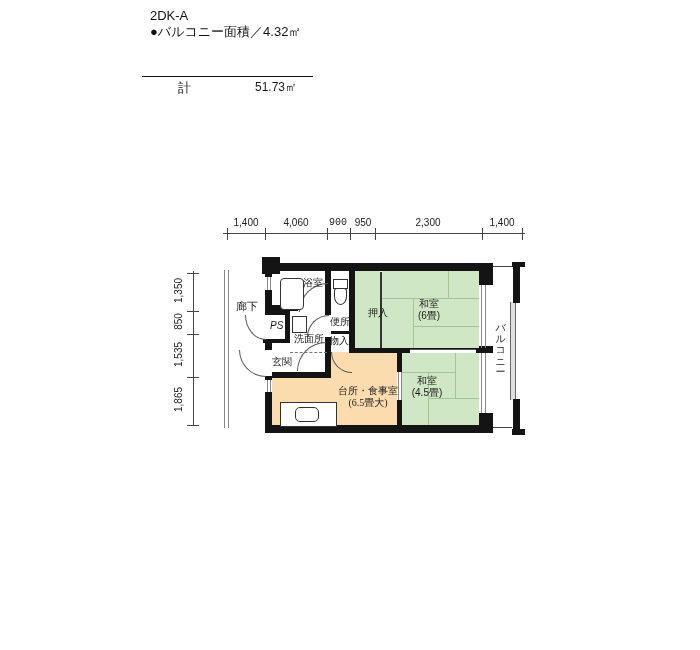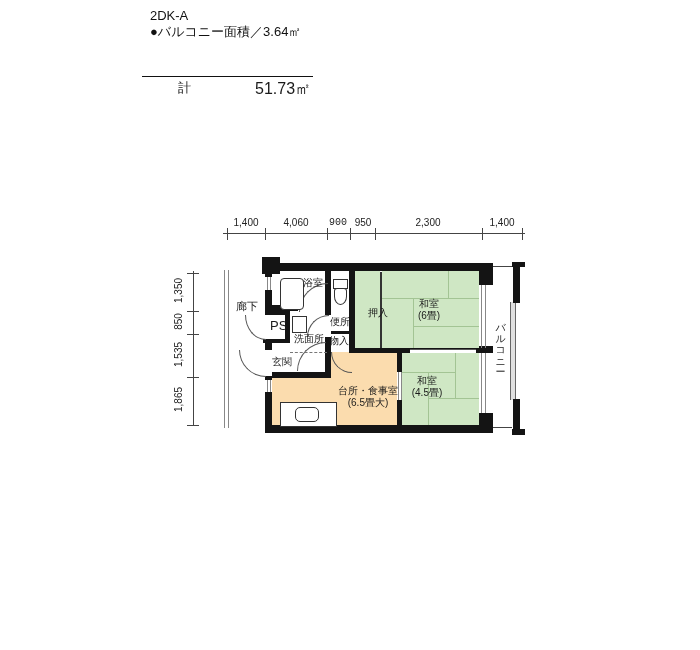--- a/index.html
+++ b/index.html
@@ -25,25 +25,25 @@
   .dash{position:absolute;border-top:1px dashed #777;}
   .vtext{writing-mode:vertical-rl;letter-spacing:1px;}
 </style>
 </head>
 <body>
 
 <div id="canvas">
 
   <div class="hdr">
     <div>2DK-A</div>
-    <div>●バルコニー面積／3.64㎡</div>
+    <div>●バルコニー面積／4.32㎡</div>
   </div>
   <div class="abs" style="left:142px;top:76px;width:171px;height:1px;background:#111;"></div>
   <div class="abs" style="left:178px;top:79px;font-size:13px;">計</div>
-  <div class="abs" style="left:255px;top:79px;font-size:16px;">51.73㎡</div>
+  <div class="abs" style="left:255px;top:79px;font-size:12px;">51.73㎡</div>
 
   <div class="thin" style="left:223px;top:233px;width:302px;height:1px;"></div>
   <div class="thin" style="left:227px;top:228px;width:1px;height:12px;"></div>
   <div class="thin" style="left:265px;top:228px;width:1px;height:12px;"></div>
   <div class="thin" style="left:327px;top:228px;width:1px;height:12px;"></div>
   <div class="thin" style="left:350px;top:228px;width:1px;height:12px;"></div>
   <div class="thin" style="left:375px;top:228px;width:1px;height:12px;"></div>
   <div class="thin" style="left:482px;top:228px;width:1px;height:12px;"></div>
   <div class="thin" style="left:522px;top:228px;width:1px;height:12px;"></div>
   <span class="dimt" style="left:246px;">1,400</span>
@@ -143,32 +143,32 @@
   <div class="abs" style="left:510px;top:302px;width:4px;height:98px;background:#e0e0e0;border-left:1px solid #666;border-right:1px solid #666;"></div>
   <div class="wall" style="left:512px;top:262px;width:13px;height:5px;"></div>
   <div class="wall" style="left:513px;top:266px;width:7px;height:37px;"></div>
   <div class="wall" style="left:513px;top:399px;width:7px;height:32px;"></div>
   <div class="wall" style="left:512px;top:429px;width:13px;height:6px;"></div>
   <div class="thin" style="left:493px;top:266px;width:19px;height:1px;"></div>
   <div class="thin" style="left:493px;top:427px;width:19px;height:1px;"></div>
 
   <span class="lbl" style="left:303px;top:277px;">浴室</span>
   <span class="lbl" style="left:330px;top:316px;">便所</span>
-  <span class="lbl" style="left:270px;top:320px;font-size:13px;">PS</span>
+  <span class="lbl" style="left:270px;top:320px;font-size:10px;font-style:italic;">PS</span>
   <span class="lbl" style="left:294px;top:333px;">洗面所</span>
   <span class="lbl" style="left:272px;top:356px;">玄関</span>
   <span class="lbl" style="left:368px;top:307px;">押入</span>
   <span class="lbl" style="left:329px;top:335px;">物入</span>
   <div class="lblc" style="left:399px;top:298px;width:60px;">
     <div>和室</div>
     <div>(6畳)</div>
   </div>
   <div class="lblc" style="left:397px;top:375px;width:60px;">
     <div>和室</div>
     <div>(4.5畳)</div>
   </div>
-  <div class="lblc" style="left:328px;top:385px;width:80px;">
+  <div class="lblc" style="left:328px;top:385px;width:80px;font-family:Liberation Serif, serif;">
     <div>台所・食事室</div>
     <div>(6.5畳大)</div>
   </div>
   <span class="lbl vtext" style="left:495px;top:316px;">バルコニー</span>
 
 </div>
 
 </body></html>

